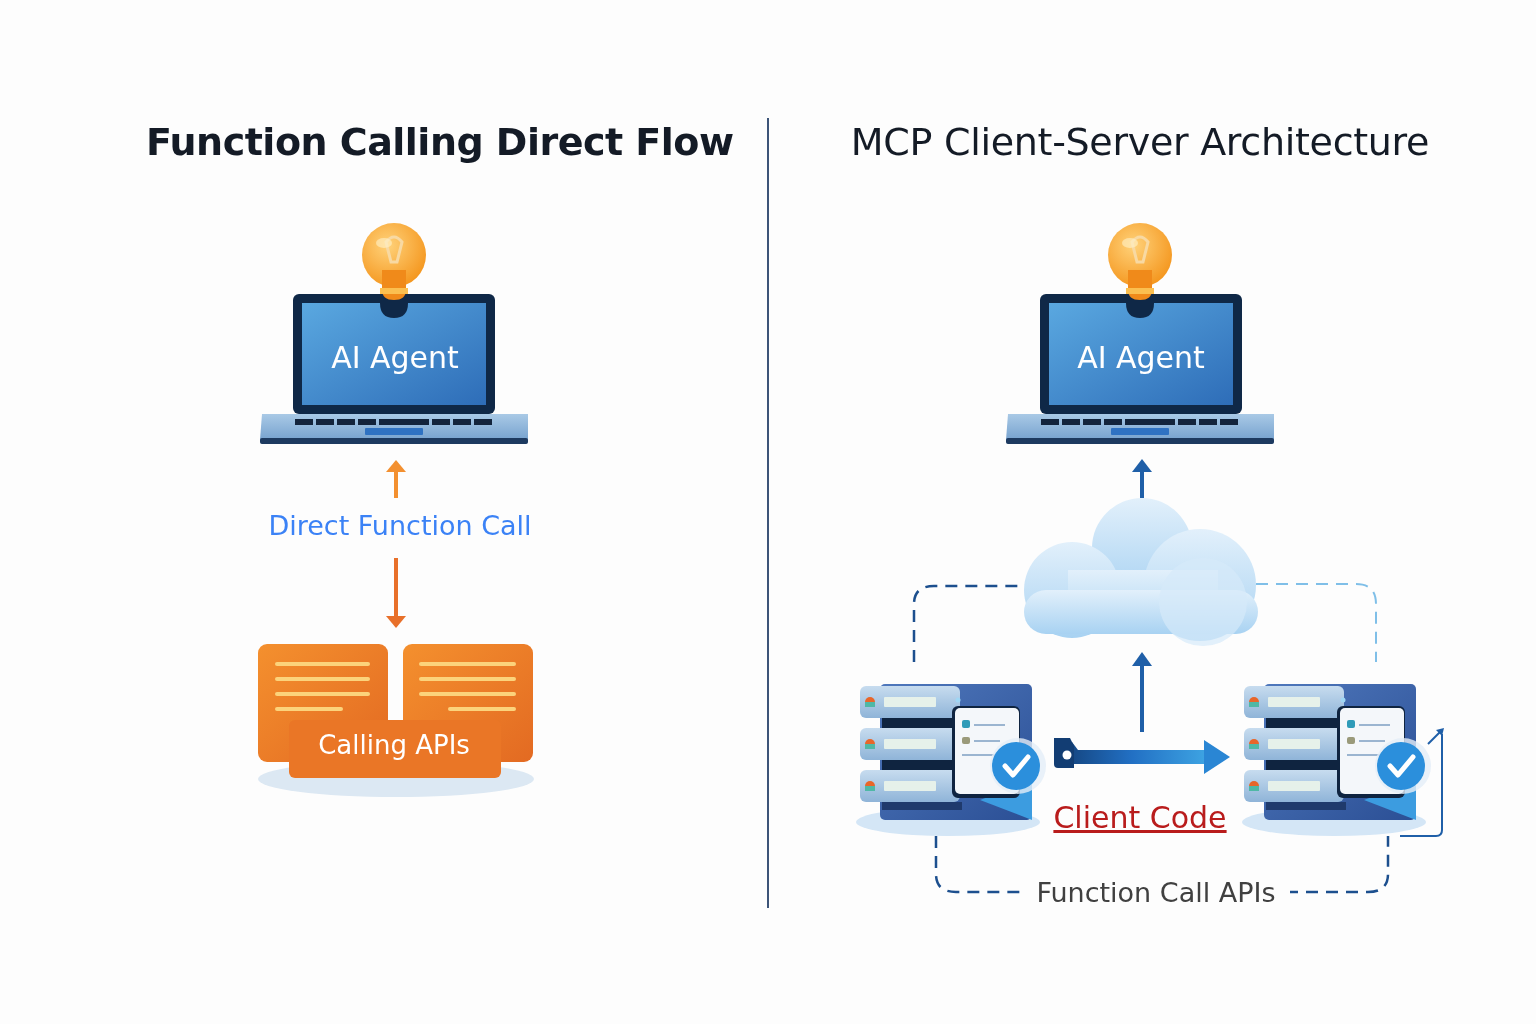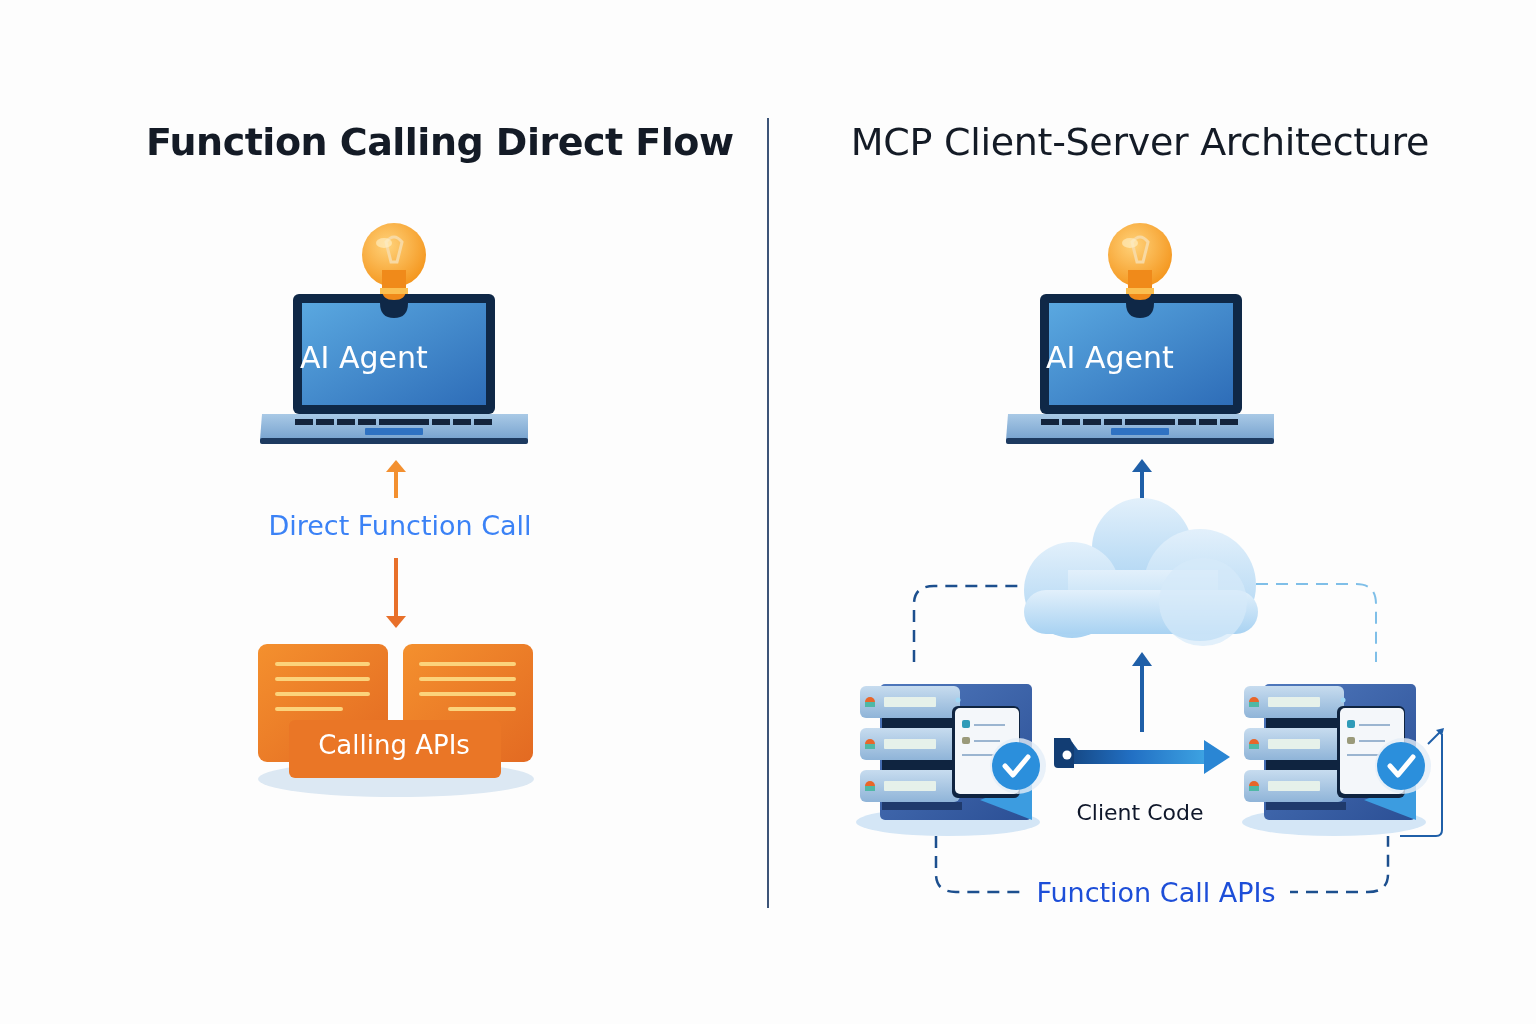--- a/index.html
+++ b/index.html
@@ -9,23 +9,23 @@
   }
   .abs { position: absolute; }
   .title { position: absolute; top: 120px; font-size: 38px; color: #141b26; white-space: nowrap; text-align: center; }
   #title-left { left: 146px; width: 520px; font-weight: bold; letter-spacing: -0.5px; }
   #title-right { left: 850px; width: 580px; font-weight: normal; letter-spacing: -0.3px; }
   #divider { left: 767px; top: 118px; width: 2px; height: 790px; background: #3d5478; }
 
   .label-text { position: absolute; white-space: nowrap; text-align: center; }
   #direct-call-label { left: 240px; top: 510px; width: 320px; font-size: 27px; color: #3b82f6; font-weight: 500; }
   #function-apis-label { left: 288px; top: 730px; width: 212px; font-size: 26px; color: #ffffff; }
-  #client-code-label { left: 1050px; top: 800px; width: 180px; font-size: 22px; color: #0f172a; }
-  #function-call-apis-label { left: 1022px; top: 877px; width: 268px; font-size: 27px; color: #1d4ed8; background: #fdfdfd; }
-  .screen-text { position: absolute; color: #ffffff; font-size: 30px; text-align: left; white-space: nowrap; }
+  #client-code-label { left: 1050px; top: 800px; width: 180px; font-size: 30px; color: #b91c1c; text-decoration: underline; }
+  #function-call-apis-label { left: 1022px; top: 877px; width: 268px; font-size: 27px; color: #404040; background: #fdfdfd; }
+  .screen-text { position: absolute; color: #ffffff; font-size: 30px; text-align: center; white-space: nowrap; }
   #agent-left-text { left: 300px; top: 340px; width: 190px; }
   #agent-right-text { left: 1046px; top: 340px; width: 190px; }
 </style>
 </head>
 <body>
 
 <div id="title-left" class="title">Function Calling Direct Flow</div>
 <div id="title-right" class="title">MCP Client-Server Architecture</div>
 <div id="divider" class="abs"></div>
 

